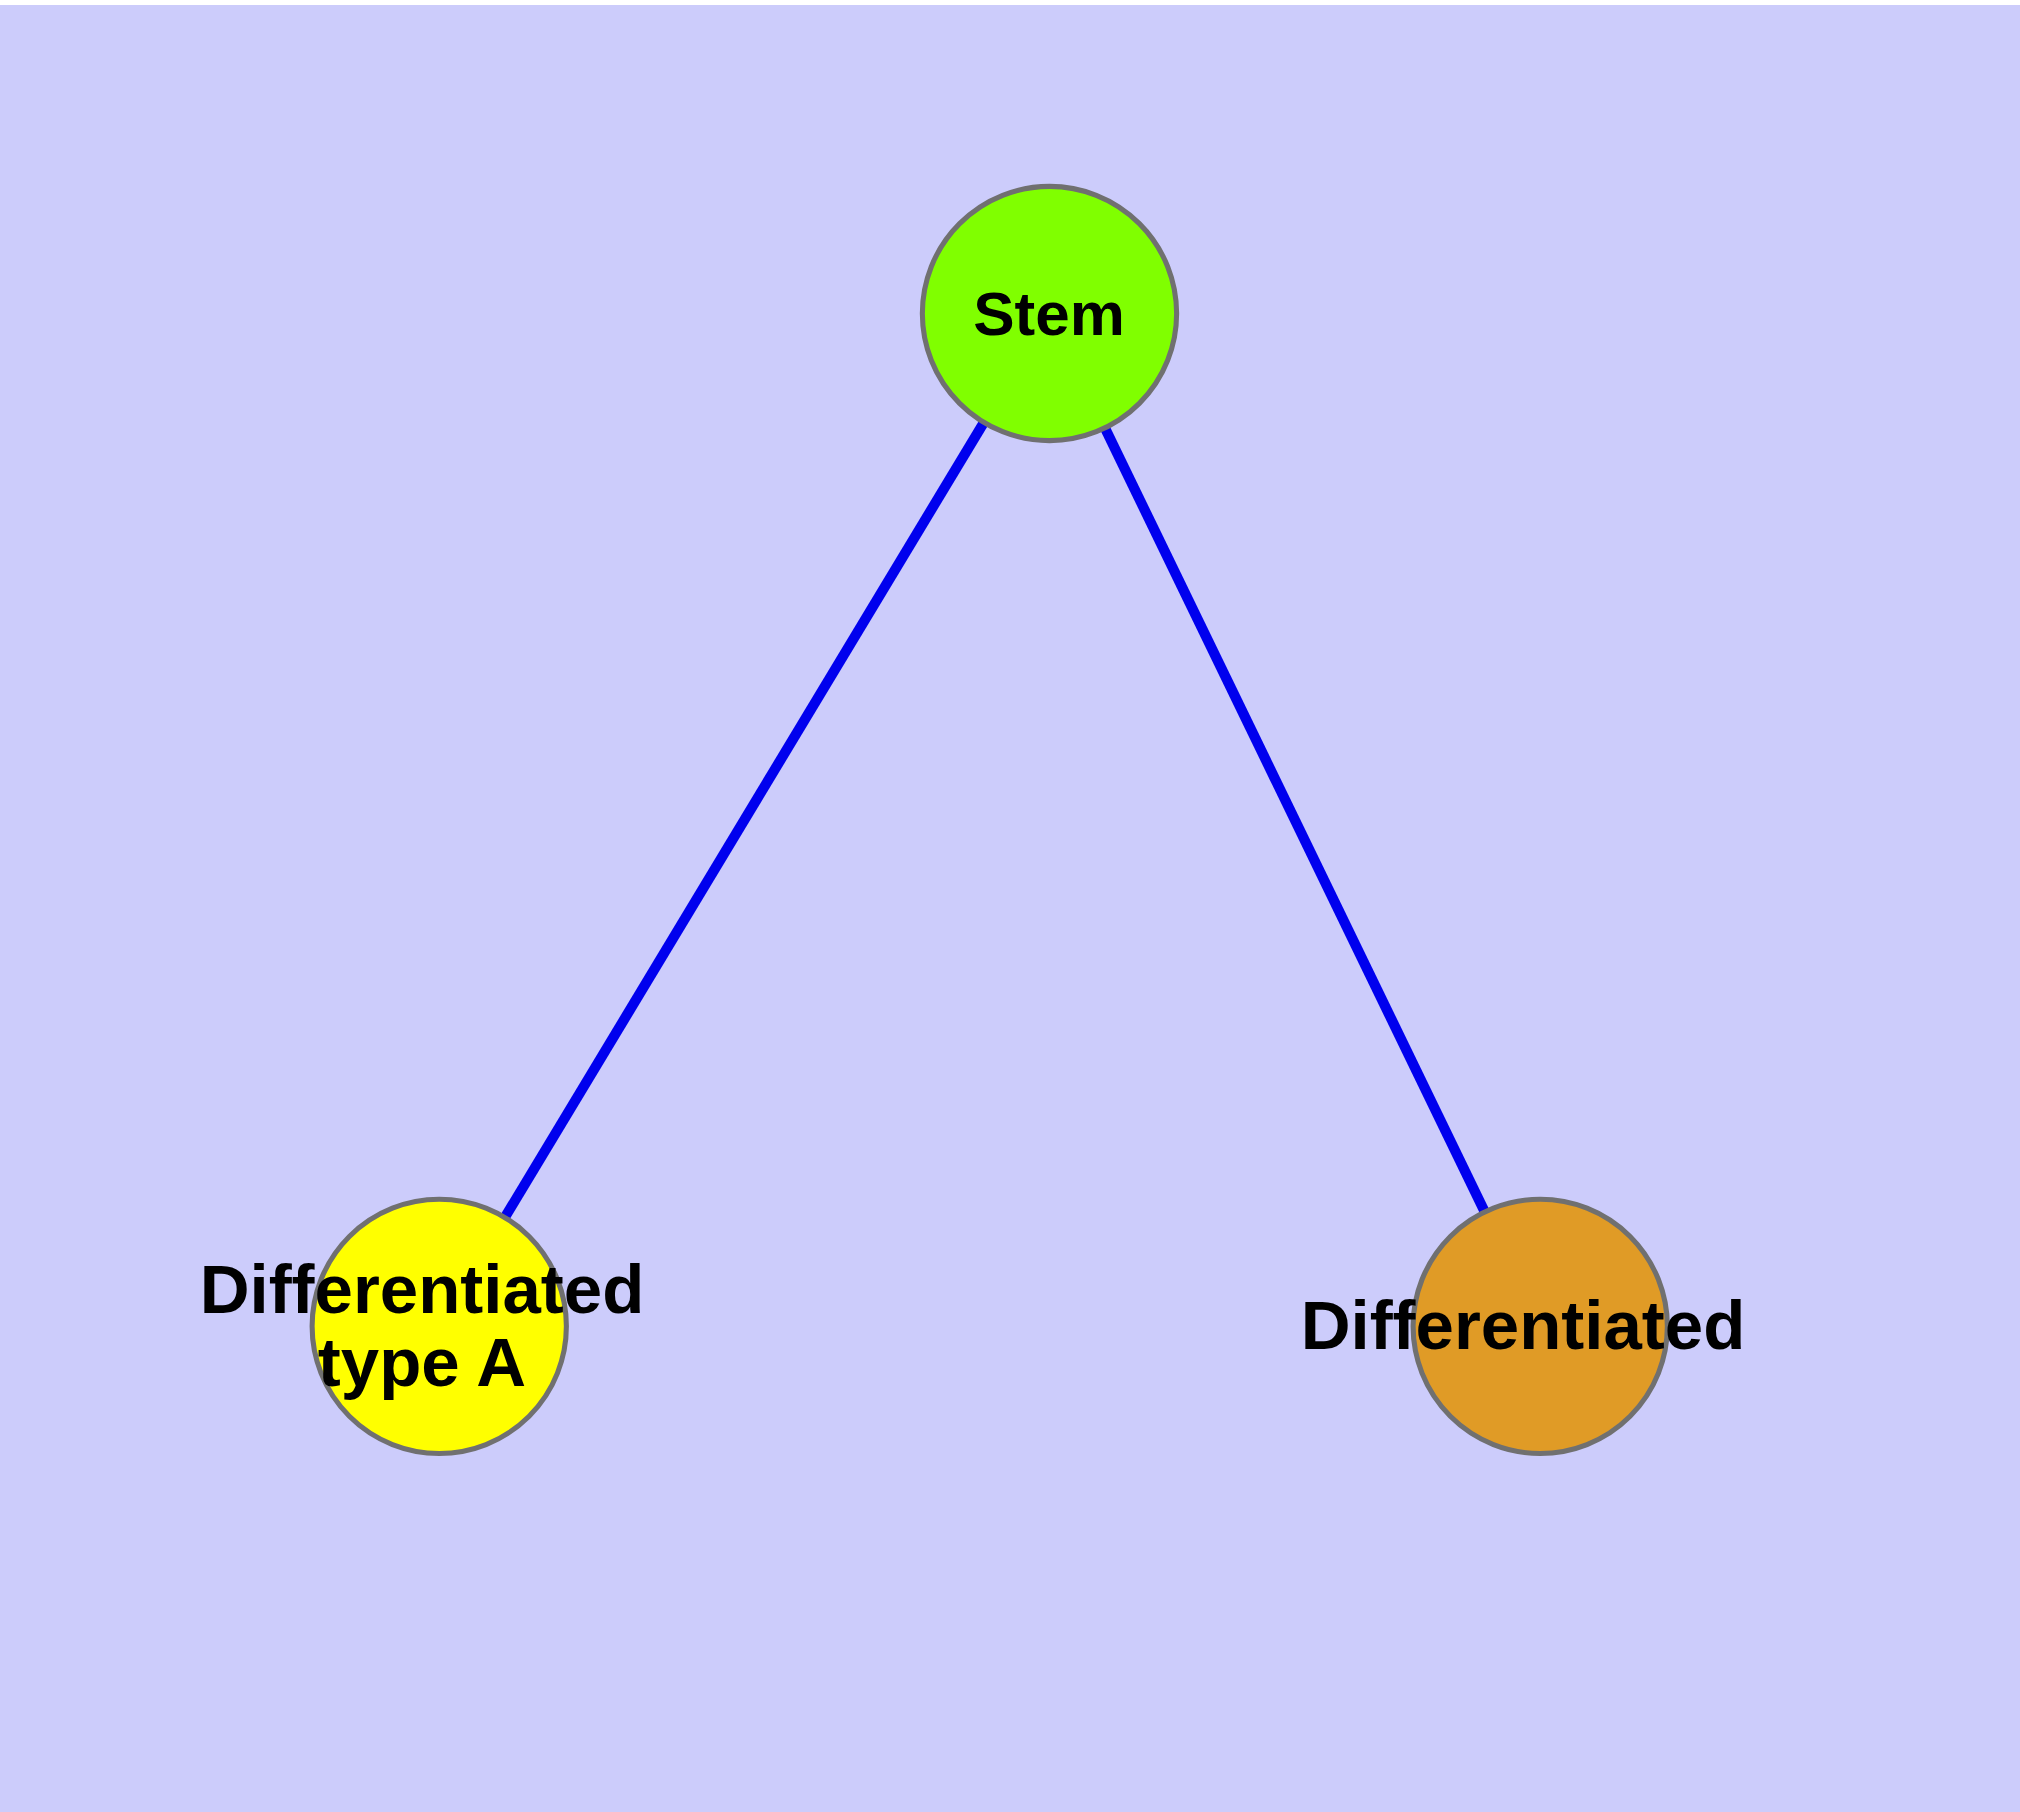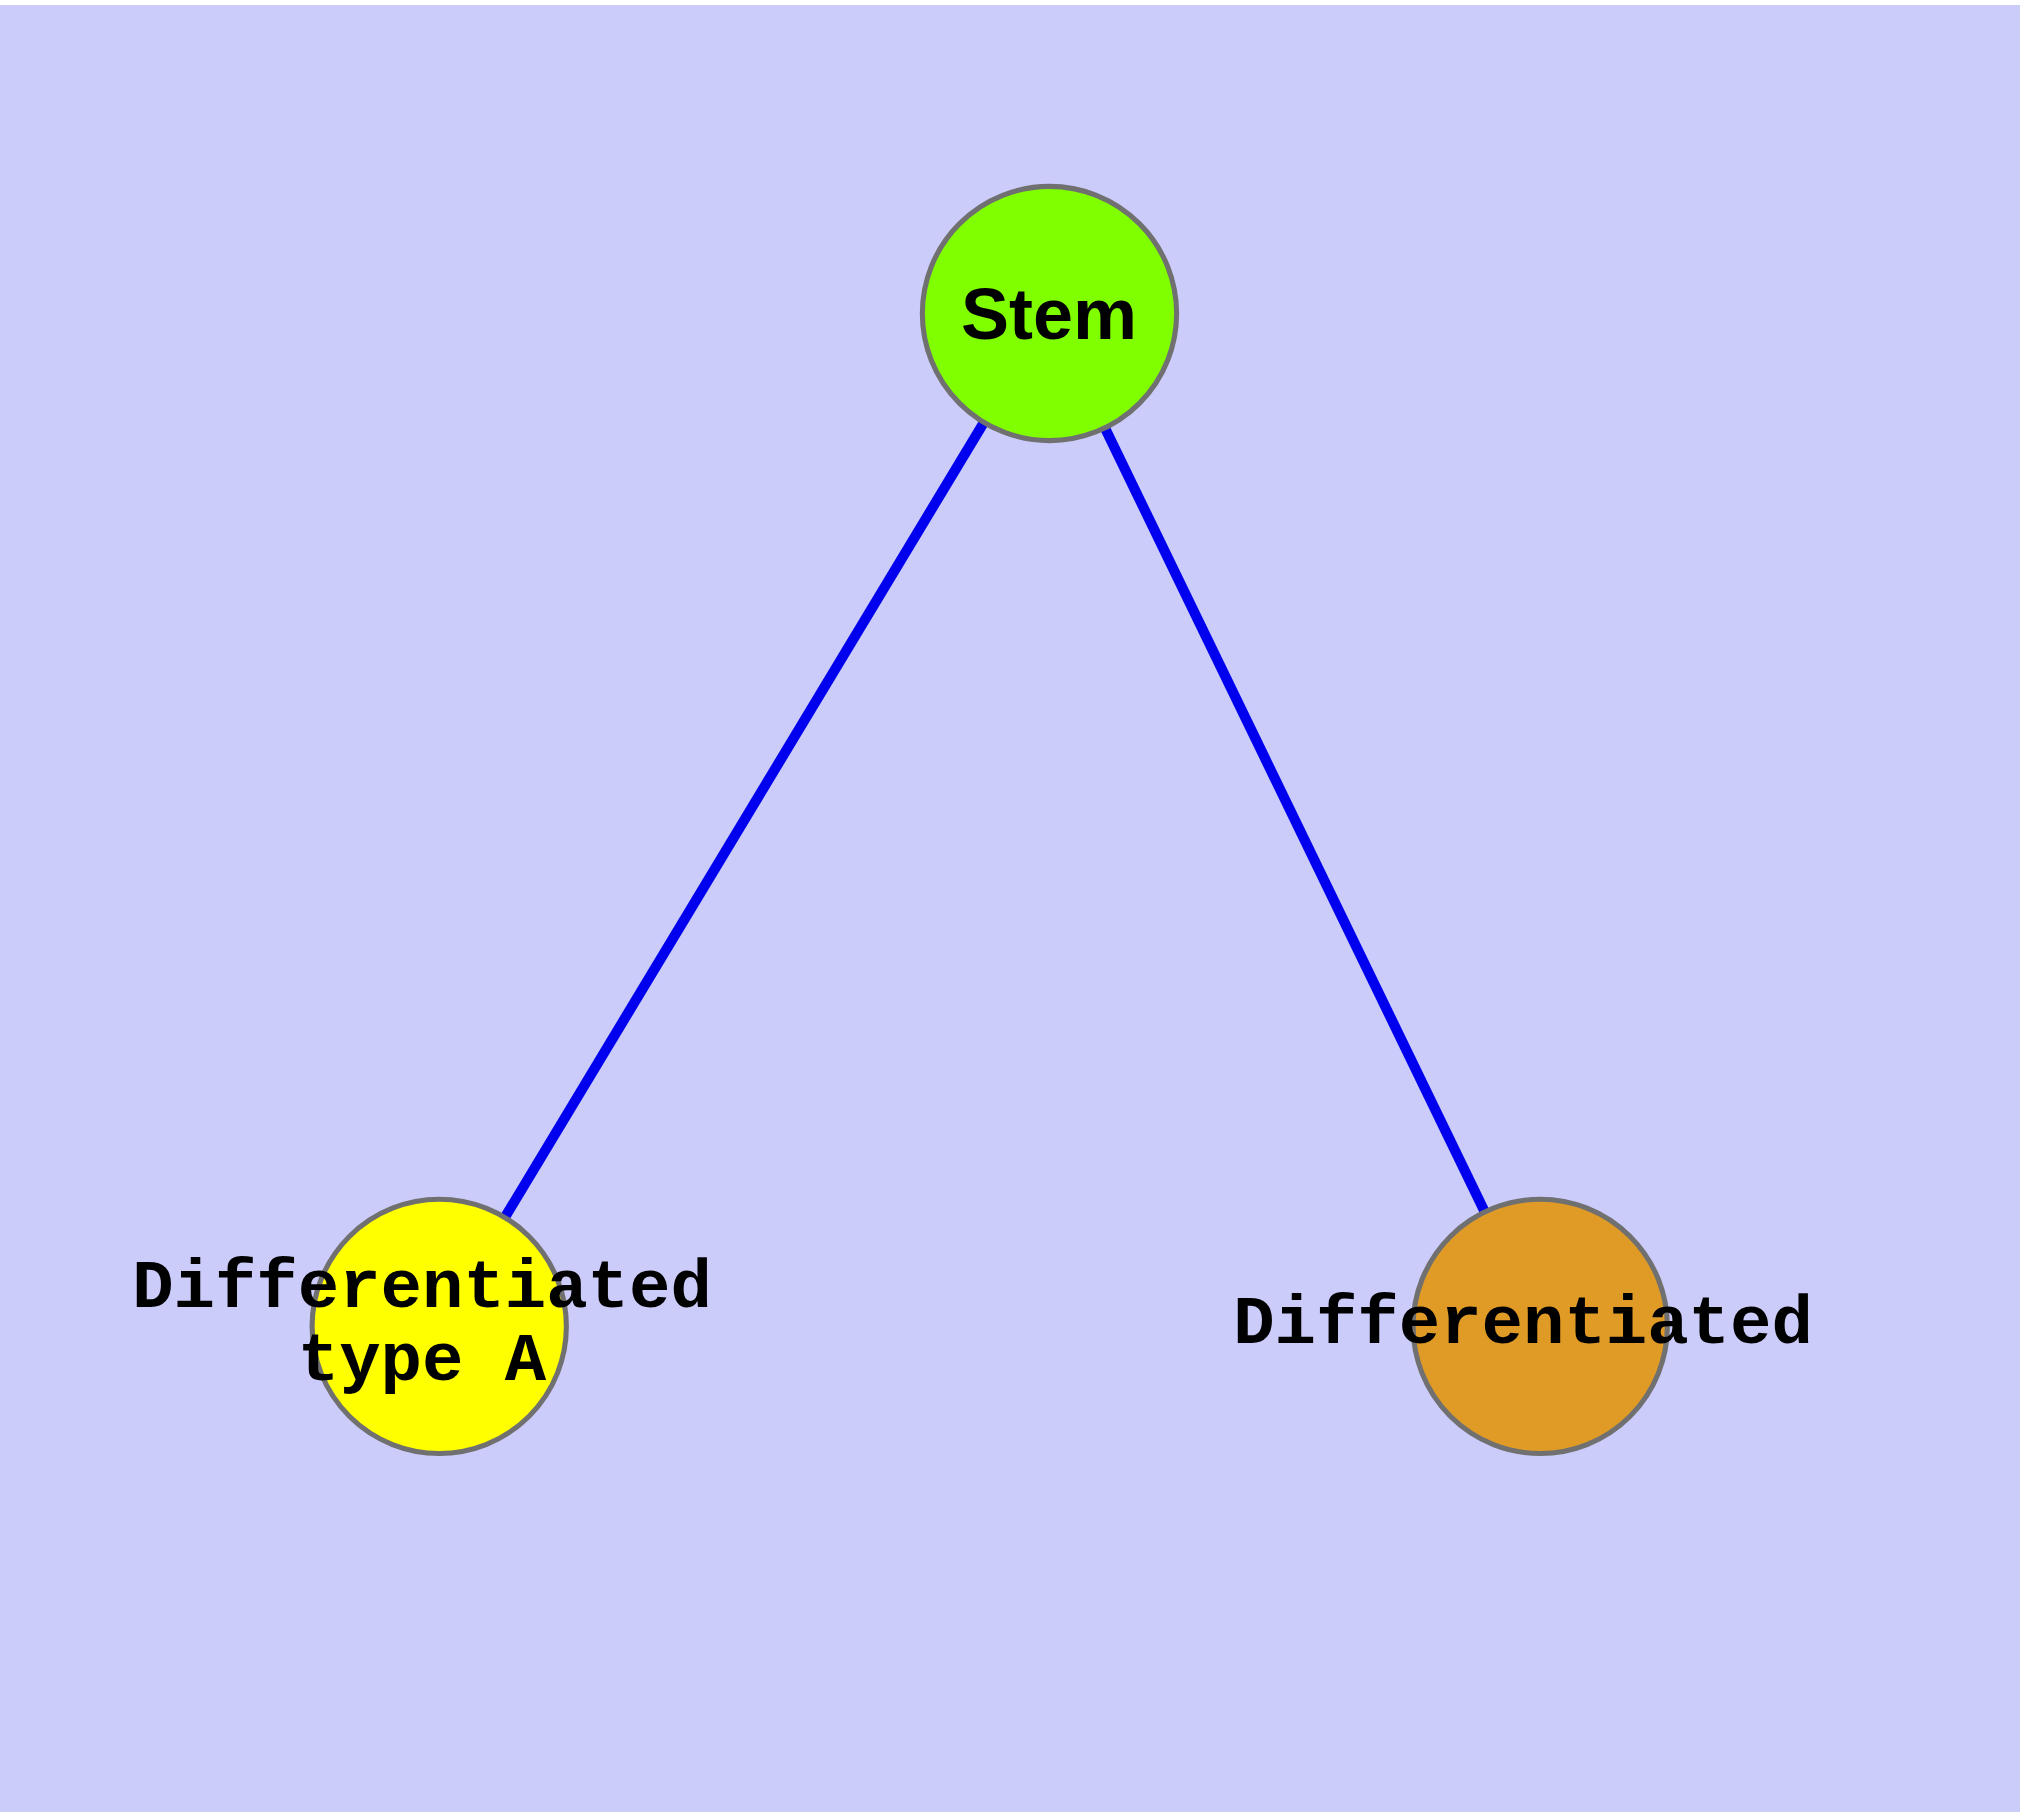--- a/index.html
+++ b/index.html
@@ -35,25 +35,24 @@
     position: absolute;
     text-align: center;
     font-weight: bold;
     color: #000000;
     white-space: pre;
     line-height: 1.06;
     pointer-events: none;
     transform: translate(-50%, -50%);
   }
   .label-stem {
-    font-size: 72px;
+    font-size: 62px;
   }
   .label-multi {
     font-size: 69px;
-    font-family: Liberation Mono, monospace;
   }
 </style>
 </head>
 <body>
 
 <div id="canvas" style="width: 2021px; height: 1812px; background: rgb(255, 255, 255);">
   <div id="plot-area" style="background: rgb(204, 204, 251);">
     <svg id="graph-svg" viewBox="0 0 2384 2132">
       <g id="edges-layer">
           <line x1="1238" y1="364" x2="518" y2="1559" stroke="#0000ee" stroke-width="12" stroke-linecap="butt"></line>

